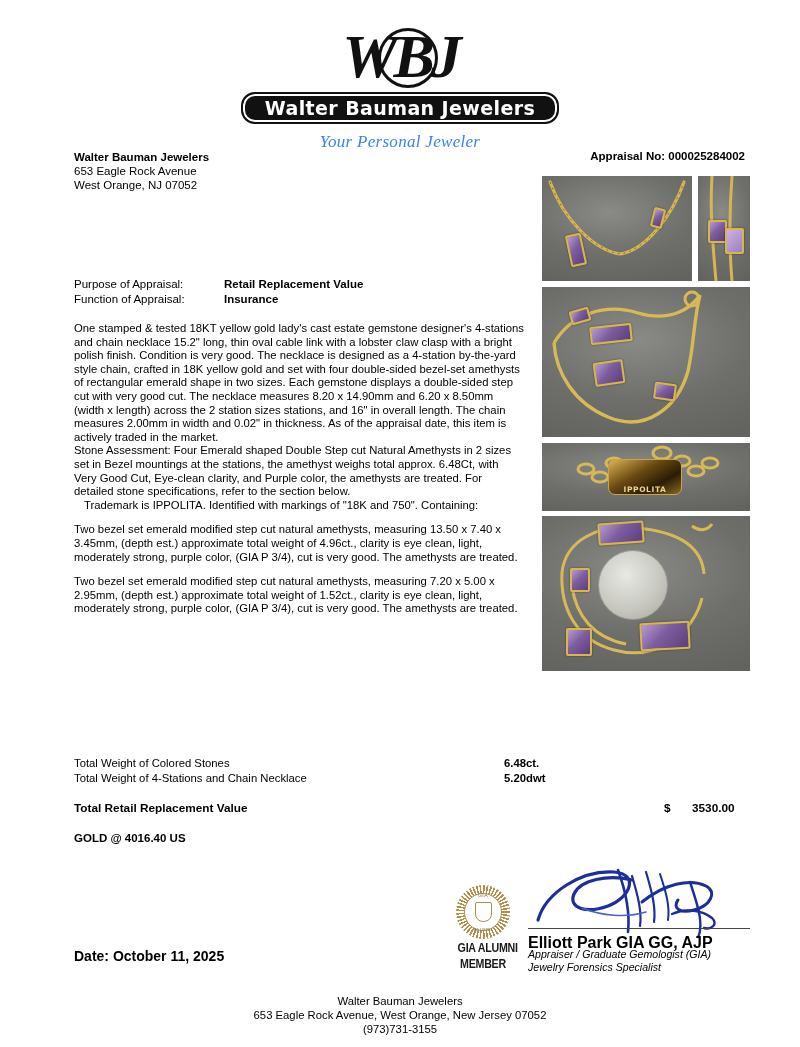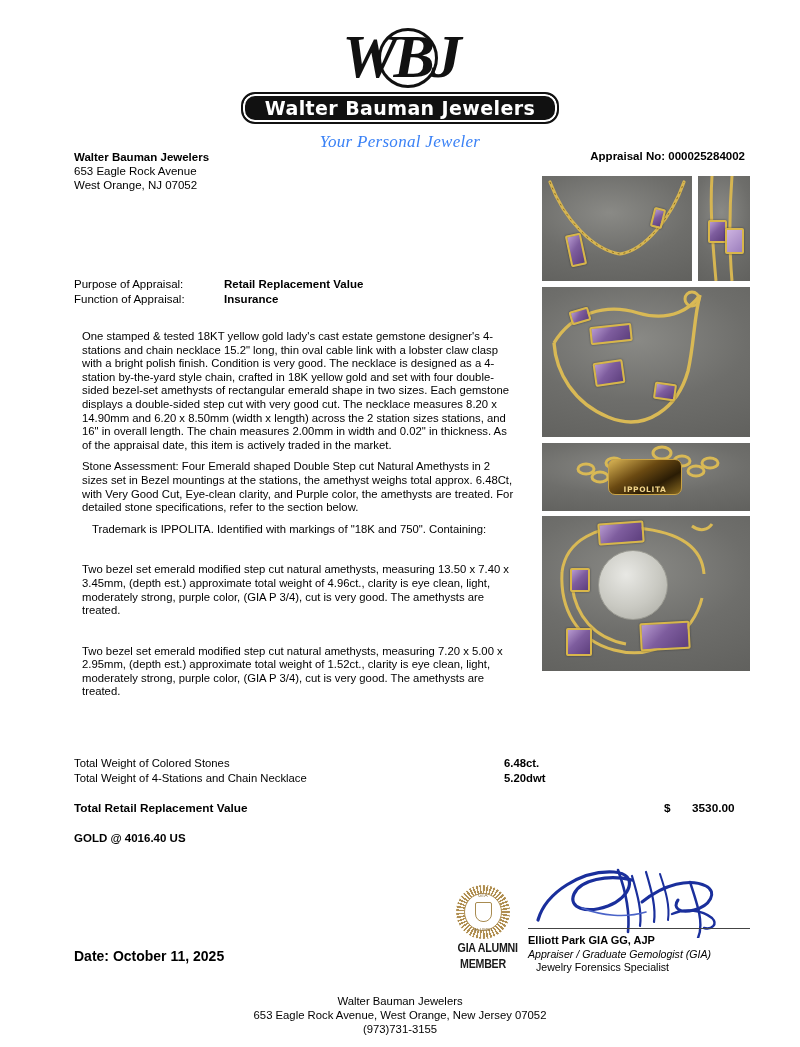--- a/index.html
+++ b/index.html
@@ -40,21 +40,21 @@
   .appraisal-no{
     position:absolute;right:55px;top:150px;font-size:11.5px;font-weight:700;white-space:nowrap;
   }
 
   .kv{display:flex;font-size:11.5px;line-height:15px;}
   .kv .k{width:150px;font-weight:700;}
   .kv .k.reg{font-weight:400;}
   .kv .v{font-weight:700;}
 
   .trace{margin-top:0;}
-  .para{font-size:11.3px;line-height:13.6px;margin:8px;}
+  .para{font-size:11.3px;line-height:13.6px;margin:0;}
   .para.indent1{text-indent:10px;}
   .spacer-sm{height:11px;}
   .spacer-md{height:15px;}
 
   
   .totals{position:absolute;left:74px;top:756px;width:680px;font-size:11.3px;}
   .trow{display:flex;line-height:15px;}
   .trow .lbl{width:430px;}
   .trow .amt{font-weight:700;}
   .grand{display:flex;margin-top:15px;font-size:11.8px;font-weight:700;line-height:15px;}
@@ -100,23 +100,23 @@
   .seal-top{position:absolute;top:7px;left:0;right:0;text-align:center;font-size:5px;
      color:#8a6f3c;letter-spacing:.4px;}
   .seal-bot{position:absolute;bottom:7px;left:0;right:0;text-align:center;font-size:4.4px;
      color:#8a6f3c;letter-spacing:.3px;}
   .gia-txt{font-family:"Liberation Sans",sans-serif;font-size:13px;font-weight:700;
      letter-spacing:-.3px;line-height:14px;color:#1a1a1a;margin-top:2px;
      transform:scaleX(.82);transform-origin:center;white-space:nowrap;}
   .sig-block{position:absolute;left:528px;top:866px;width:222px;}
   .sig-svg{position:absolute;left:-6px;top:-4px;}
   .sig-rule{position:absolute;left:0;top:62px;width:222px;border-top:1px solid #444;}
-  .sig-name{position:absolute;top:68px;left:0;font-size:11px;font-weight:700;white-space:nowrap;}
+  .sig-name{position:absolute;top:68px;left:0;font-size:16px;font-weight:700;white-space:nowrap;}
   .sig-role{position:absolute;top:82px;left:0;font-size:10.6px;font-style:italic;line-height:13px;white-space:nowrap;}
-  .sig-role2{position:absolute;top:95px;left:8px;font-size:10.6px;line-height:13px;white-space:nowrap;}
+  .sig-role2{position:absolute;top:95px;left:0;font-size:10.6px;font-style:italic;line-height:13px;white-space:nowrap;}
 
   
   .footer{position:absolute;left:0;right:0;top:994px;text-align:center;font-size:11.3px;line-height:14px;}
 </style>
 </head>
 <body>
 
 <div class="page">
 
   <div class="logo-wrap">

